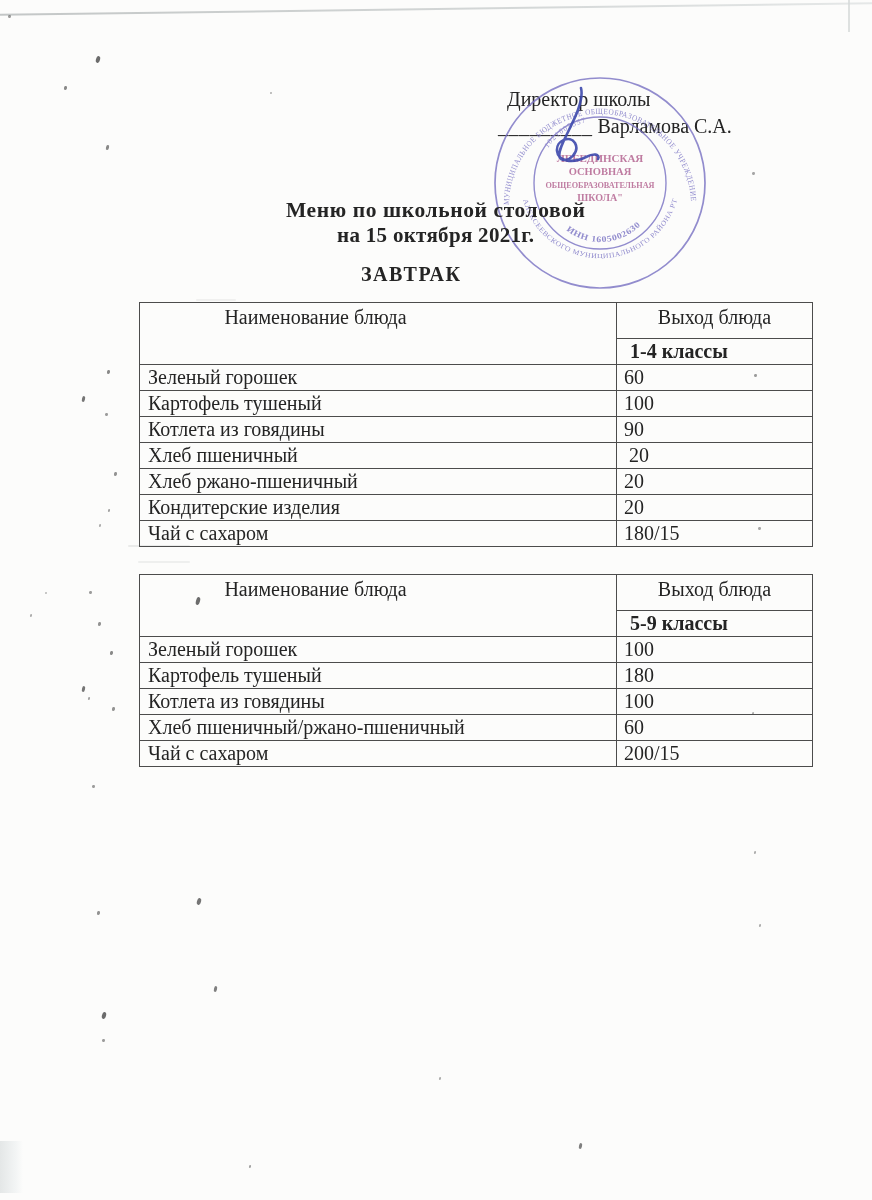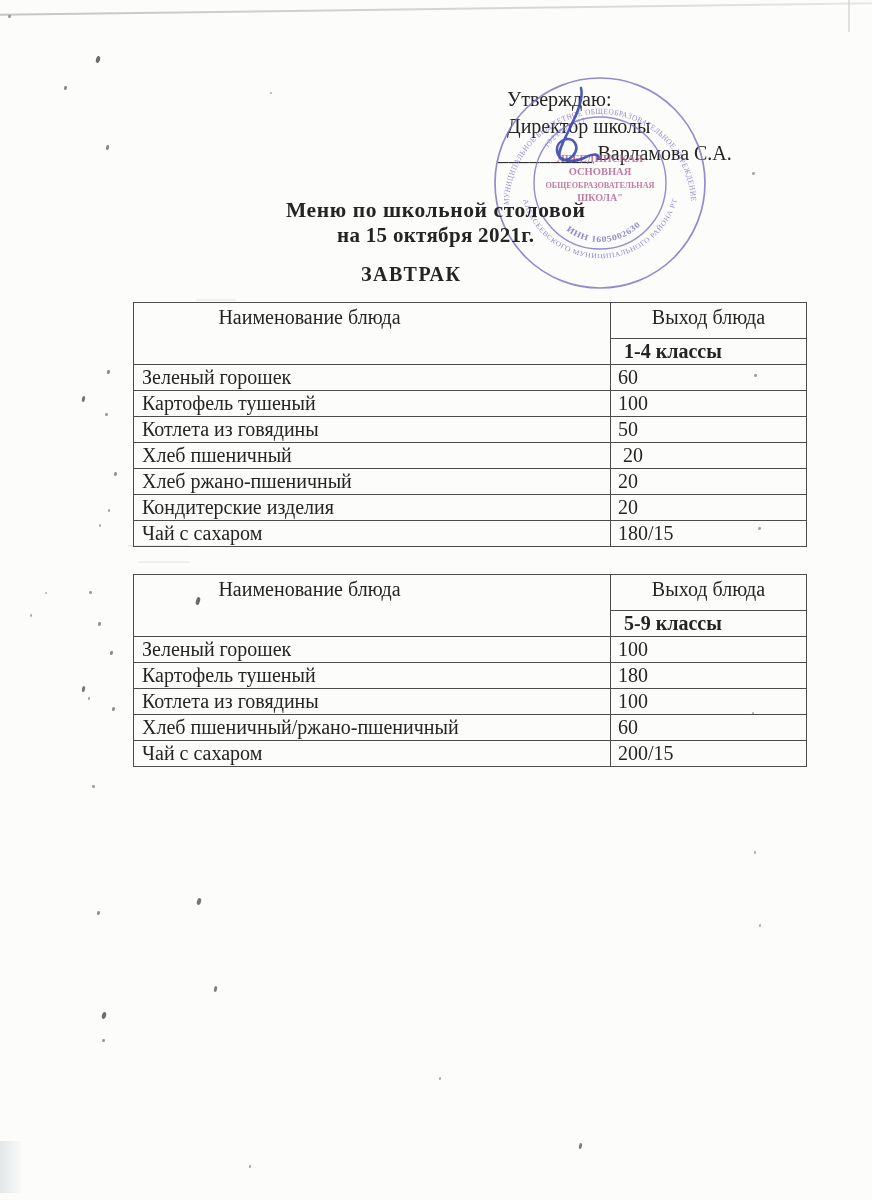--- a/index.html
+++ b/index.html
@@ -30,21 +30,21 @@
   .approval .uline { letter-spacing:0.5px; }
   
   .title-main   { position:absolute; left:286px; top:180px; font-size:21.5px; font-weight:bold; letter-spacing:0.6px;margin-top:18px; }
   .title-date   { position:absolute; left:337px; top:223px; font-size:21px;   font-weight:bold; letter-spacing:0.3px; }
   .title-section{ position:absolute; left:361px; top:263px; font-size:20px;   font-weight:bold; letter-spacing:1.5px; }
   
   .stamp { position:absolute; left:487px; top:70px; opacity:.82; }
   .signature { position:absolute; left:512px; top:84px; opacity:.9; }
   
   table.menu {
-    position:absolute; left:133px; width:673px;
+    position:absolute; left:139px; width:673px;
     border-collapse:collapse; table-layout:fixed;
   }
   #table1 { top:302px; }
   #table2 { top:574px; }
   table.menu td { border:1.4px solid #4c4c4c; font-size:20px; overflow:hidden; }
   td.name-h { text-align:center; vertical-align:top; padding:3px 125px 0 0; }
   td.out-h  { text-align:center; vertical-align:top; padding:3px 0 0 0; }
   td.cls-h  { font-weight:bold; padding-left:13px; }
   tr.hr1 { height:36px; }
   tr.hr2 { height:22px; }
@@ -95,21 +95,20 @@
       <div class="speck" style="left: 102px; top: 1039px; width: 3px; height: 3px; opacity: 0.5; background: rgb(60, 60, 60);"></div>
       <div class="speck" style="left: 439px; top: 1077px; width: 2px; height: 3px; opacity: 0.4; background: rgb(60, 60, 60);"></div>
       <div class="speck" style="left: 579px; top: 1143px; width: 3px; height: 6px; opacity: 0.65; background: rgb(60, 60, 60);"></div>
       <div class="speck" style="left: 249px; top: 1165px; width: 2px; height: 3px; opacity: 0.45; background: rgb(60, 60, 60);"></div>
       <div class="smudge" style="left: 128px; top: 545px; width: 62px; height: 2px; opacity: 0.18;"></div>
       <div class="smudge" style="left: 138px; top: 561px; width: 52px; height: 2px; opacity: 0.14;"></div>
       <div class="smudge" style="left: 196px; top: 299px; width: 40px; height: 2px; opacity: 0.12;"></div>
     </div>
 
   <div class="approval">
-    <div>Утверждаю:</div>
     <div>Директор школы</div>
     <div class="sig-row"><span class="uline">_________</span> <span>Варламова С.А.</span></div>
   </div>
 
   <svg class="stamp" width="228" height="228" viewBox="0 0 228 228">
     <defs>
       <path id="arcTop" d="M 22,135 A 91,91 0 1 1 204,135"></path>
       <path id="arcBottom" d="M 36,130 A 80,80 0 0 0 190,130"></path>
       <path id="arcOgrn" d="M 58,82 A 64,64 0 0 1 168,82"></path>
       <path id="arcInn" d="M 70,152 A 56,56 0 0 0 156,152"></path>
@@ -160,21 +159,21 @@
     <tr class="dr">
           <td class="nm">Зеленый горошек</td>
           <td class="vl">60</td>
         </tr>
     <tr class="dr">
           <td class="nm">Картофель тушеный</td>
           <td class="vl">100</td>
         </tr>
     <tr class="dr">
           <td class="nm">Котлета из говядины</td>
-          <td class="vl">50</td>
+          <td class="vl">90</td>
         </tr>
     <tr class="dr">
           <td class="nm">Хлеб пшеничный</td>
           <td class="vl"> 20</td>
         </tr>
     <tr class="dr">
           <td class="nm">Хлеб ржано-пшеничный</td>
           <td class="vl">20</td>
         </tr>
     <tr class="dr">

